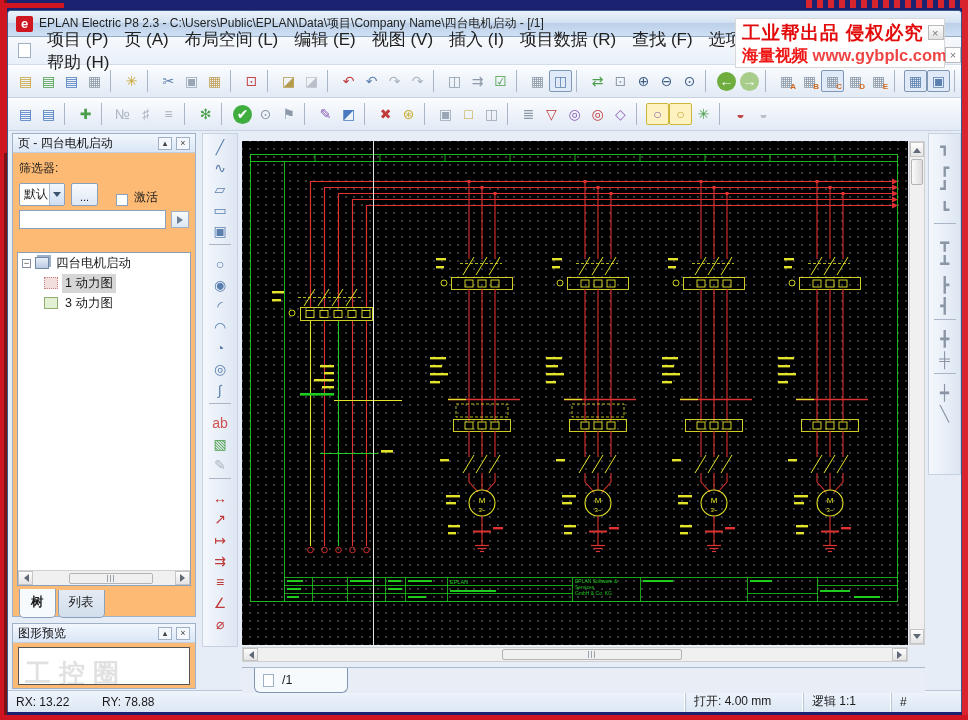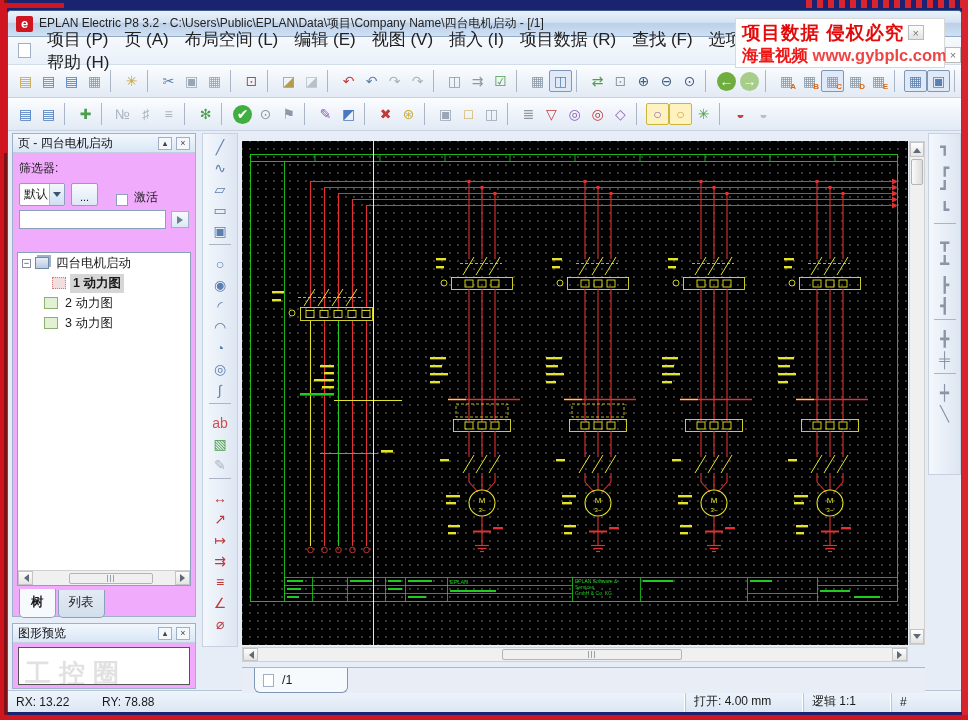--- a/index.html
+++ b/index.html
@@ -36,21 +36,21 @@
   .tb .sub:empty{display:none;}
   .tb.on{background:#dfe9f7;border-color:#7f96b4;}
   .tb.ony{background:#fdf2c0;border-color:#cdb53a;}
   .tb.rnd{border-radius:50%;width:19px;height:19px;margin:1px 2px;}
   .vsep{width:7px;height:22px;border-left:1px solid #aab6c6;margin:0 3px 0 4px;flex:none;}
   .hsep{height:7px;width:22px;border-top:1px solid #aab6c6;margin:3px auto 2px auto;}
   
   .main{position:relative;height:560px;background:#e6edf7;border-bottom:1px solid #b9c6d6;}
   
   .dock{position:absolute;left:2px;top:0;width:190px;height:560px;}
-  .panel{position:absolute;left:2px;width:184px;background:#f0abfc;border:1px solid #9fb1c8;}
+  .panel{position:absolute;left:2px;width:184px;background:#fdba74;border:1px solid #9fb1c8;}
   .p1{top:2px;height:484px;}
   .p2{top:492px;height:66px;}
   .phead{height:19px;display:flex;align-items:center;padding:0 5px;gap:4px;
     background:linear-gradient(#f2f7fd,#d9e6f6);border-bottom:1px solid #c2cfdf;}
   .ptitle{flex:1;font-size:12px;color:#111;white-space:nowrap;overflow:hidden;}
   .pbtn{width:14px;height:13px;border:1px solid #9fb0c6;background:#f4f8fc;display:flex;align-items:center;
     justify-content:center;font-size:9px;line-height:1;color:#444;flex:none;}
   .flabel{padding:7px 6px 4px 6px;font-size:12px;}
   .frow{display:flex;align-items:flex-end;padding:2px 6px;gap:6px;}
   .dd{width:46px;height:23px;border:1px solid #8aa0bc;background:#fff;border-radius:2px;display:flex;
@@ -67,21 +67,21 @@
   .vin{width:147px;height:19px;border:1px solid #8aa0bc;background:#fff;font-size:12px;padding:0 3px;
     font-family:"Liberation Sans",sans-serif;}
   .gobtn{width:20px;height:17px;border:1px solid #9fb0c6;background:linear-gradient(#f8fbfe,#dde8f4);
     display:flex;align-items:center;justify-content:center;}
   .gobtn::after{content:"";border:4px solid transparent;border-left:6px solid #6c7f96;margin-left:4px;}
   .tree{position:absolute;left:4px;top:118px;width:174px;height:334px;background:#fff;
     border:1px solid #8aa0bc;overflow:hidden;}
   .trow{display:flex;align-items:center;height:20px;padding-left:4px;font-size:12.5px;white-space:nowrap;}
   .trow.child{padding-left:26px;}
   .trow.sel .tl{background:#d6d6d6;}
-  .trow.bold{font-weight:bold;margin-left:8px;}
+  .trow.bold{font-weight:normal;}
   .tl{padding:1px 3px;}
   .exp{width:9px;height:9px;border:1px solid #848ea0;background:#fff;font-size:9px;line-height:7px;
     text-align:center;margin-right:4px;flex:none;color:#333;}
   .ti{display:inline-block;width:14px;height:12px;margin-right:4px;flex:none;}
   .ti.proj{background:linear-gradient(#e8eef8,#b9c9e2);border:1px solid #7388a5;box-shadow:2px -2px 0 #9db0cc;}
   .ti.pg1{background:#f3dede;border:1px dotted #c97f7f;}
   .ti.pg{background:#e2f0d4;border:1px solid #8fae6f;}
   
   .sbh{position:absolute;left:0;bottom:0;width:100%;height:15px;background:#f0f0f0;border-top:1px solid #d0d0d0;
     display:flex;align-items:center;}
@@ -153,21 +153,21 @@
 <body>
 
 <div class="stage">
   <div class="red-dashes"></div>
   <div class="corner-tl-h"></div>
   <div class="corner-tl-v"></div>
 
   <div class="win">
     <div class="titlebar">
       <span class="logo">e</span>
-      <span class="title">EPLAN Electric P8 3.2 - C:\Users\Public\EPLAN\Data\项目\Company Name\四台电机启动 - [/1]</span>
+      <span class="title">EPLAN Electric P8 2.3 - C:\Users\Public\EPLAN\Data\项目\Company Name\四台电机启动 - [/1]</span>
     </div>
 
     <div class="menubar">
       <span class="mdoc"></span>
       <span><span class="mi">项目 (P)</span><span class="mi">页 (A)</span><span class="mi">布局空间 (L)</span><span class="mi">编辑 (E)</span><span class="mi">视图 (V)</span><span class="mi">插入 (I)</span><span class="mi">项目数据 (R)</span><span class="mi">查找 (F)</span><span class="mi">选项 (O)</span><span class="mi">工具 (U)</span><span class="mi">窗口 (W)</span><span class="mi">帮助 (H)</span></span>
     </div>
 
     <div class="tbar">
         <span class="tb">
           <i class="g" style="color: rgb(201, 161, 59);">▤</i>
@@ -410,24 +410,20 @@
           </div>
           <div class="tree">
             <div class="trow">
               <span class="exp">−</span>
               <span class="ti proj"></span>
               <span class="tl">四台电机启动</span>
             </div>
             <div class="trow child sel bold">
               <span class="ti pg1"></span>
               <span class="tl">1 动力图</span>
-            </div>
-            <div class="trow child">
-              <span class="ti pg"></span>
-              <span class="tl">2 动力图</span>
             </div>
             <div class="trow child">
               <span class="ti pg"></span>
               <span class="tl">3 动力图</span>
             </div>
             <div class="sbh">
               <span class="sbtn">
                   <span class="arr-l"></span>
                 </span>
               <span class="thumb" style="margin-left:36px;width:84px;"></span>
@@ -790,21 +786,21 @@
       <span>RY: 78.88</span>
       <span class="sp"></span>
       <span class="scell" style="width:118px;">打开: 4.00 mm</span>
       <span class="scell" style="width:88px;">逻辑 1:1</span>
       <span class="scell" style="width:70px;">#</span>
     </div>
   </div>
 
   <div class="banner">
     <div class="bl1">
-      <span>项目数据 侵权必究</span>
+      <span>工业帮出品 侵权必究</span>
       <span class="bx">×</span>
     </div>
     <div class="bl2">
       <span>海量视频</span>
       <span class="burl">www.gybplc.com</span>
     </div>
   </div>
   <span class="bx2">×</span>
 
   <div class="left-strip"></div>

